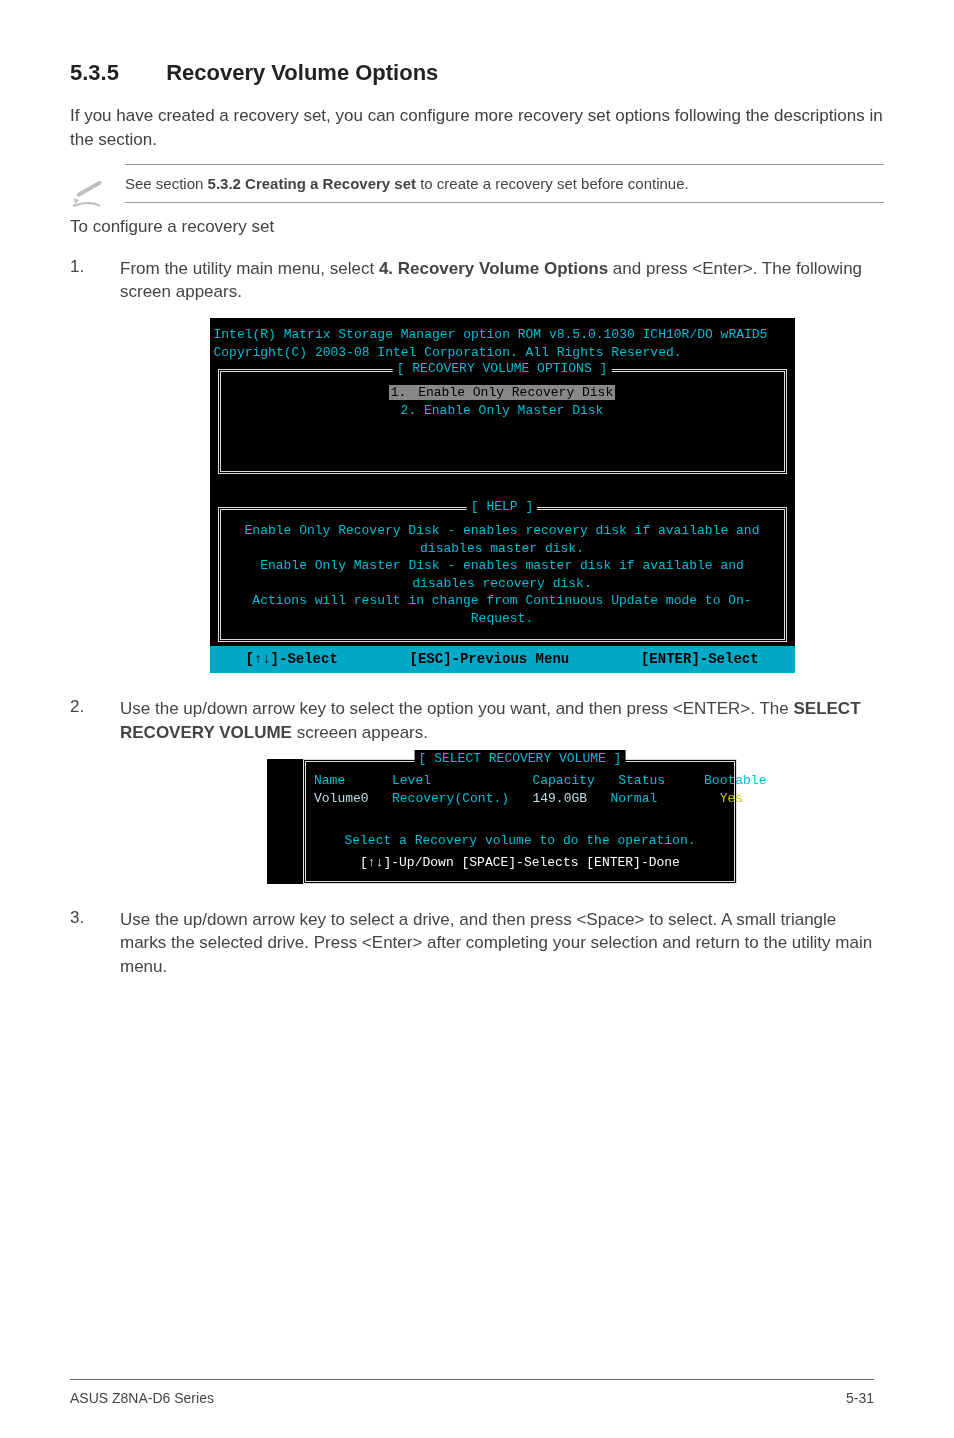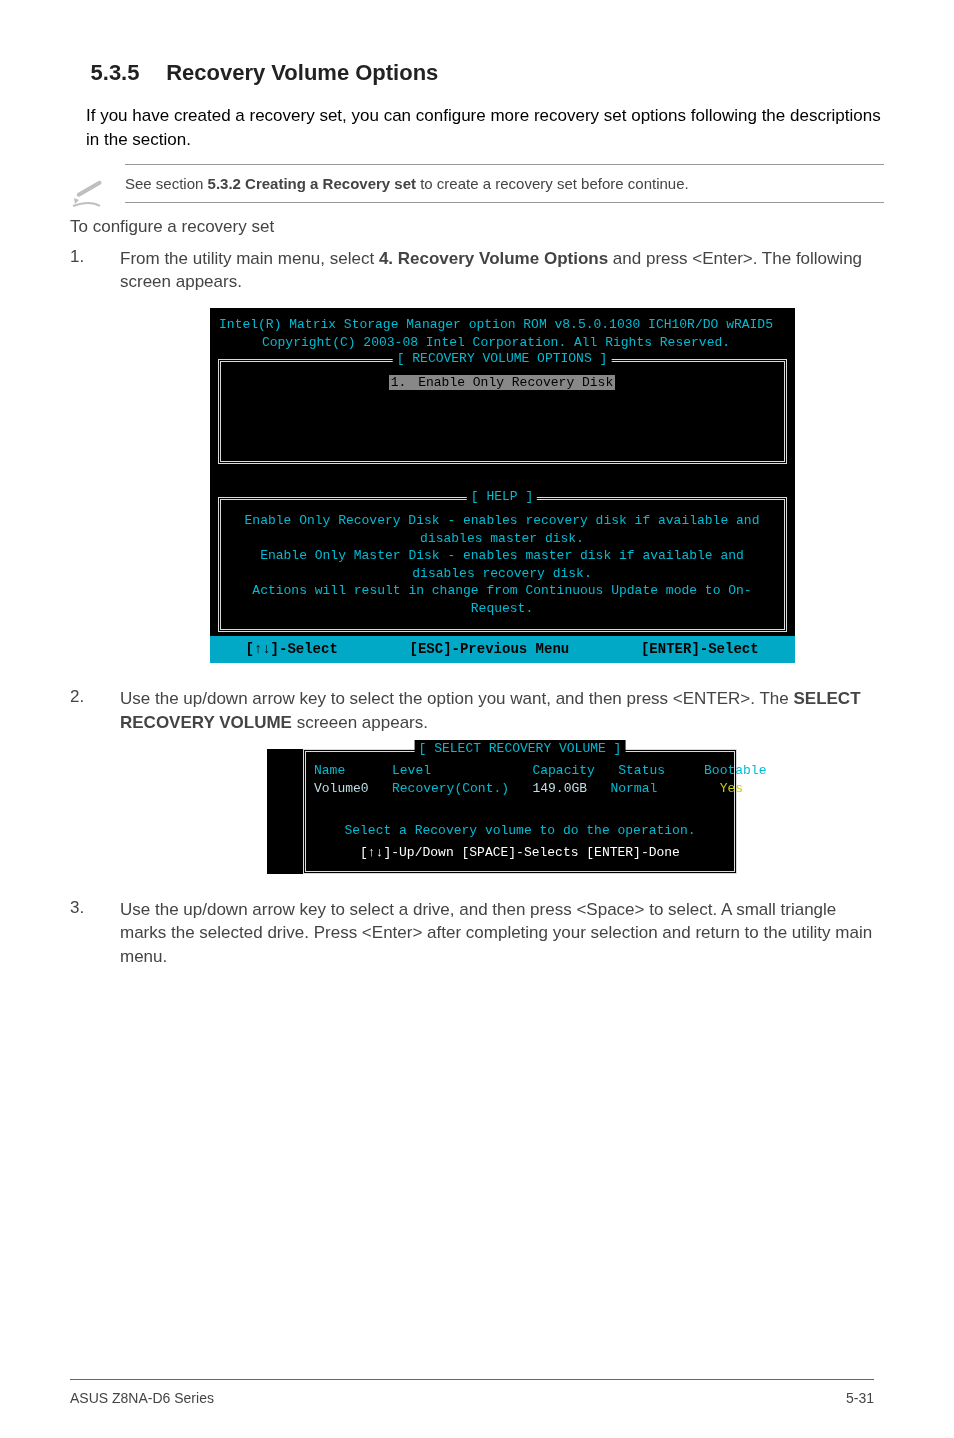--- a/index.html
+++ b/index.html
@@ -19,28 +19,26 @@
   }
   h2 {
     font-size: 22px;
     font-weight: bold;
     margin-bottom: 18px;
     color: #222;
   }
   .section-number {
     display: inline-block;
     width: 90px;
-    text-align: center;
   }
   p.intro {
     font-size: 17px;
     line-height: 1.4;
-    color: #000000;
+    color: #404040;
     margin-bottom: 12px;
-    margin-left: 16px;
   }
   .note-block {
     display: flex;
     align-items: flex-start;
     margin-bottom: 8px;
   }
   .note-icon {
     width: 55px;
     flex-shrink: 0;
   }
@@ -49,21 +47,21 @@
     border-top: 1px solid #999;
     border-bottom: 1px solid #999;
     padding: 8px 0;
     font-size: 15px;
     line-height: 1.4;
     color: #444;
   }
   .subheading {
     font-size: 17px;
     color: #444;
-    margin-bottom: 10px;
+    margin-bottom: 20px;
   }
   ol.steps {
     list-style: none;
     padding-left: 0;
   }
   ol.steps > li {
     display: flex;
     margin-bottom: 10px;
   }
   .step-num {
@@ -81,21 +79,21 @@
   .terminal {
     background: #000;
     margin: 14px auto;
     font-family: "Courier New", monospace;
     font-size: 13px;
     color: #cfcfcf;
     line-height: 1.35;
     width: 585px;
   }
   .term-header {
-    text-align: center;
+    text-align: left;
     color: #00bcd4;
     padding: 8px 16px 4px 4px;
   }
   .boxed {
     border: 3px double #d9dbdc;
     margin: 4px 8px;
     padding: 6px 10px;
     position: relative;
   }
   .box-title {
@@ -215,20 +213,23 @@
           <div>Intel(R) Matrix Storage Manager option ROM v8.5.0.1030 ICH10R/DO wRAID5</div>
           <div>Copyright(C) 2003-08 Intel Corporation.  All Rights Reserved.</div>
         </div>
 
         <div class="boxed" style="min-height:105px;">
           <div class="box-title">[ RECOVERY VOLUME OPTIONS ]</div>
           <div style="height:6px;"></div>
           <div class="opt-line">
             <span class="opt-hl">1.</span><span class="opt-hl"> Enable Only Recovery Disk </span>
           </div>
+          <div class="opt-line" style="color:#00bcd4;">
+            <span>2.</span><span> Enable Only Master Disk</span>
+          </div>
         </div>
 
         <div class="boxed" style="min-height:135px;margin-top:33px;">
           <div class="box-title">[ HELP ]</div>
           <div style="height:6px;"></div>
           <div class="help-body">Enable Only Recovery Disk - enables recovery disk if available and</div>
           <div class="help-body">disables master disk.</div>
           <div class="help-body">Enable Only Master Disk - enables master disk if available and</div>
           <div class="help-body">disables recovery disk.</div>
           <div class="help-body">Actions will result in change from Continuous Update mode to On-Request.</div>

